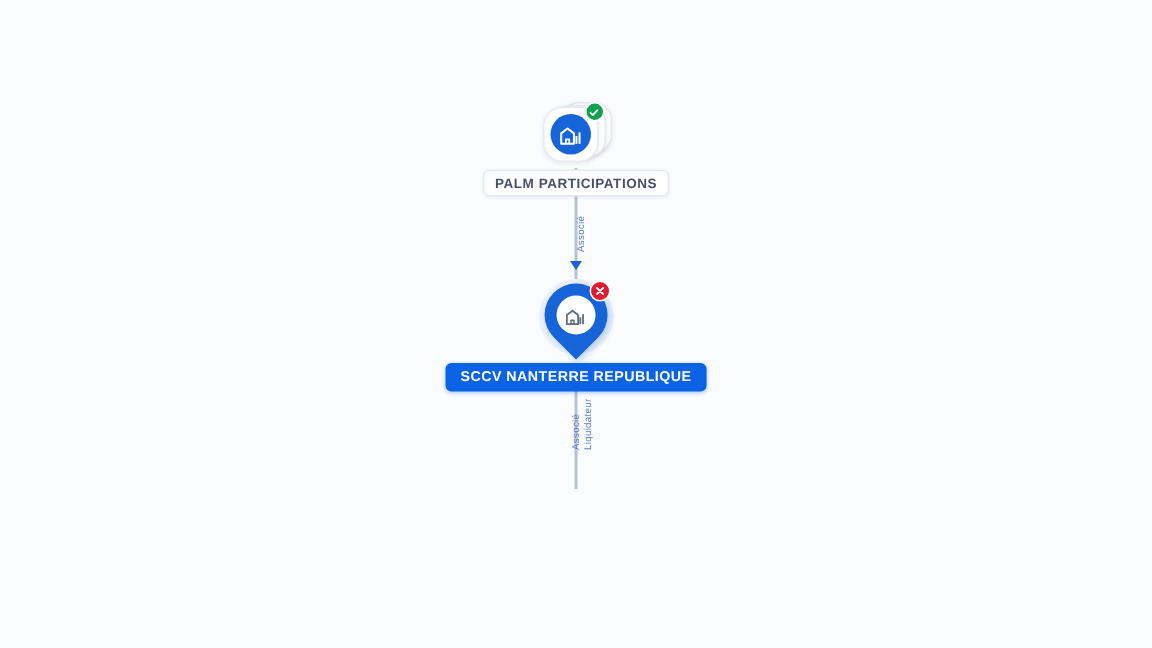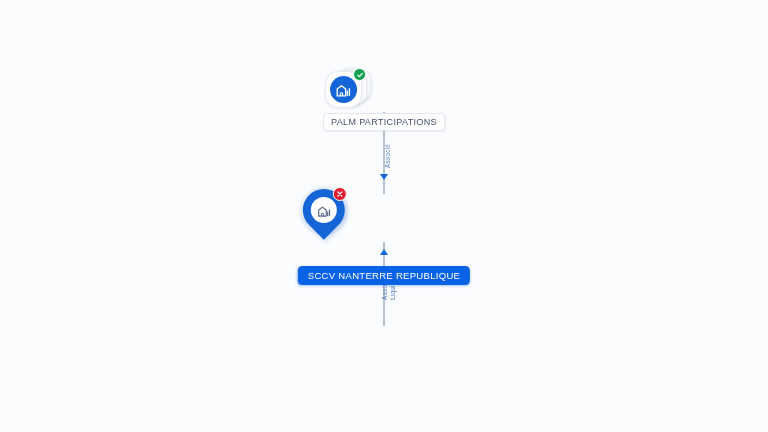--- a/index.html
+++ b/index.html
@@ -57,24 +57,26 @@
   }
   .edge-label-associe-top   { left: 384px; top: 168px; }
   .edge-label-liquidateur   { left: 389px; top: 300px; }
   .edge-label-associe-bot   { left: 381px; top: 300px; }
 
   
   .node {
     position: absolute;
     display: flex;
     flex-direction: column;
+    align-items: center;
+    font-weight: bold;
   }
   .node-palm    { left: 384px; top: 66px;  transform: translateX(-50%); }
   .node-nacarat { left: 385px; top: 312px; transform: translateX(-50%); }
-  .node-sccv    { left: 384px; top: 186px; transform: translateX(-50%); gap: 24px; }
+  .node-sccv    { left: 384px; top: 186px; transform: translateX(-50%); }
 
   .stack {
     position: relative;
     width: 48px;
     height: 44px;
   }
   .card {
     position: absolute;
     background: #ffffff;
     border: 1px solid #e7eaf0;

